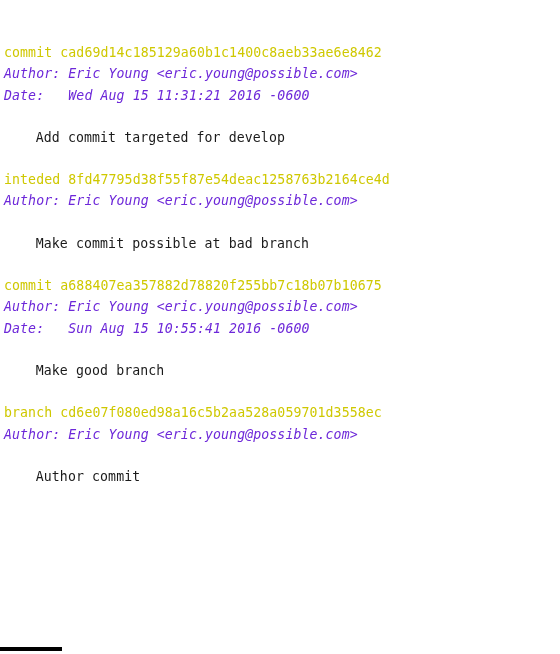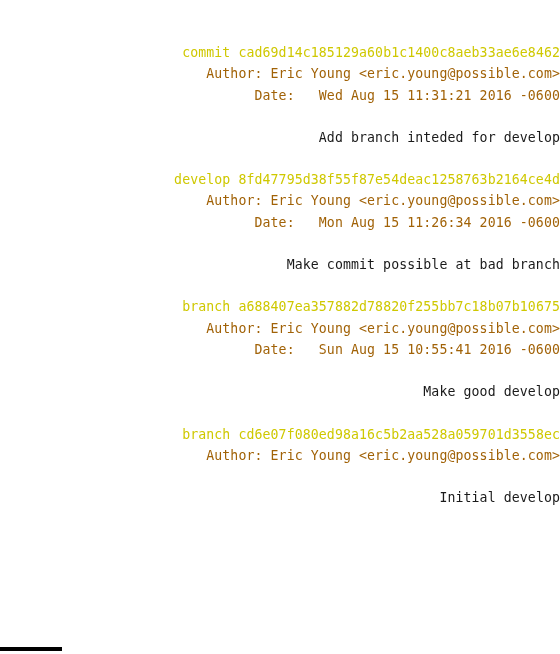--- a/index.html
+++ b/index.html
@@ -17,37 +17,37 @@
     position: relative;
     width: 560px;
     height: 654px;
     background: #ffffff;
     padding: 0;
     box-sizing: border-box;
   }
   .log-body {
     padding-top: 42px;
     padding-left: 4px;
-    text-align: right;
   }
   .commit-entry {
     margin: 0 0 0 0;
   }
   .line {
     font-size: 13.2px;
     line-height: 21.3px;
     white-space: pre;
     letter-spacing: 0.1px;
     font-family: "DejaVu Sans Mono", "Liberation Mono", monospace;
   }
   .line-commit {
     color: #cfc800;
   }
   .line-plain {
-    color: #a16207;
+    color: #6d28d9;
+    font-style: italic;
   }
   .msg-block {
     padding-top: 21px;
     padding-bottom: 21px;
   }
   .line-msg {
     color: #1a1a1a;
     padding-left: 4ch;
   }
   .cursor-bar {
@@ -63,46 +63,45 @@
 <body>
 
 <div id="terminal">
   <div class="log-body">
 
     <div class="commit-entry">
       <div class="line line-commit">commit cad69d14c185129a60b1c1400c8aeb33ae6e8462</div>
       <div class="line line-plain">Author: Eric Young &lt;eric.young@possible.com&gt;</div>
       <div class="line line-plain">Date:   Wed Aug 15 11:31:21 2016 -0600</div>
       <div class="msg-block">
-        <div class="line line-msg">Add branch inteded for develop</div>
+        <div class="line line-msg">Add commit targeted for develop</div>
       </div>
     </div>
 
     <div class="commit-entry">
-      <div class="line line-commit">develop 8fd47795d38f55f87e54deac1258763b2164ce4d</div>
+      <div class="line line-commit">inteded 8fd47795d38f55f87e54deac1258763b2164ce4d</div>
       <div class="line line-plain">Author: Eric Young &lt;eric.young@possible.com&gt;</div>
-      <div class="line line-plain">Date:   Mon Aug 15 11:26:34 2016 -0600</div>
       <div class="msg-block">
         <div class="line line-msg">Make commit possible at bad branch</div>
       </div>
     </div>
 
     <div class="commit-entry">
-      <div class="line line-commit">branch a688407ea357882d78820f255bb7c18b07b10675</div>
+      <div class="line line-commit">commit a688407ea357882d78820f255bb7c18b07b10675</div>
       <div class="line line-plain">Author: Eric Young &lt;eric.young@possible.com&gt;</div>
       <div class="line line-plain">Date:   Sun Aug 15 10:55:41 2016 -0600</div>
       <div class="msg-block">
-        <div class="line line-msg">Make good develop</div>
+        <div class="line line-msg">Make good branch</div>
       </div>
     </div>
 
     <div class="commit-entry">
       <div class="line line-commit">branch cd6e07f080ed98a16c5b2aa528a059701d3558ec</div>
       <div class="line line-plain">Author: Eric Young &lt;eric.young@possible.com&gt;</div>
       <div class="msg-block">
-        <div class="line line-msg">Initial develop</div>
+        <div class="line line-msg">Author commit</div>
       </div>
     </div>
 
   </div>
 
   <div class="cursor-bar"></div>
 </div>
 
 </body></html>

